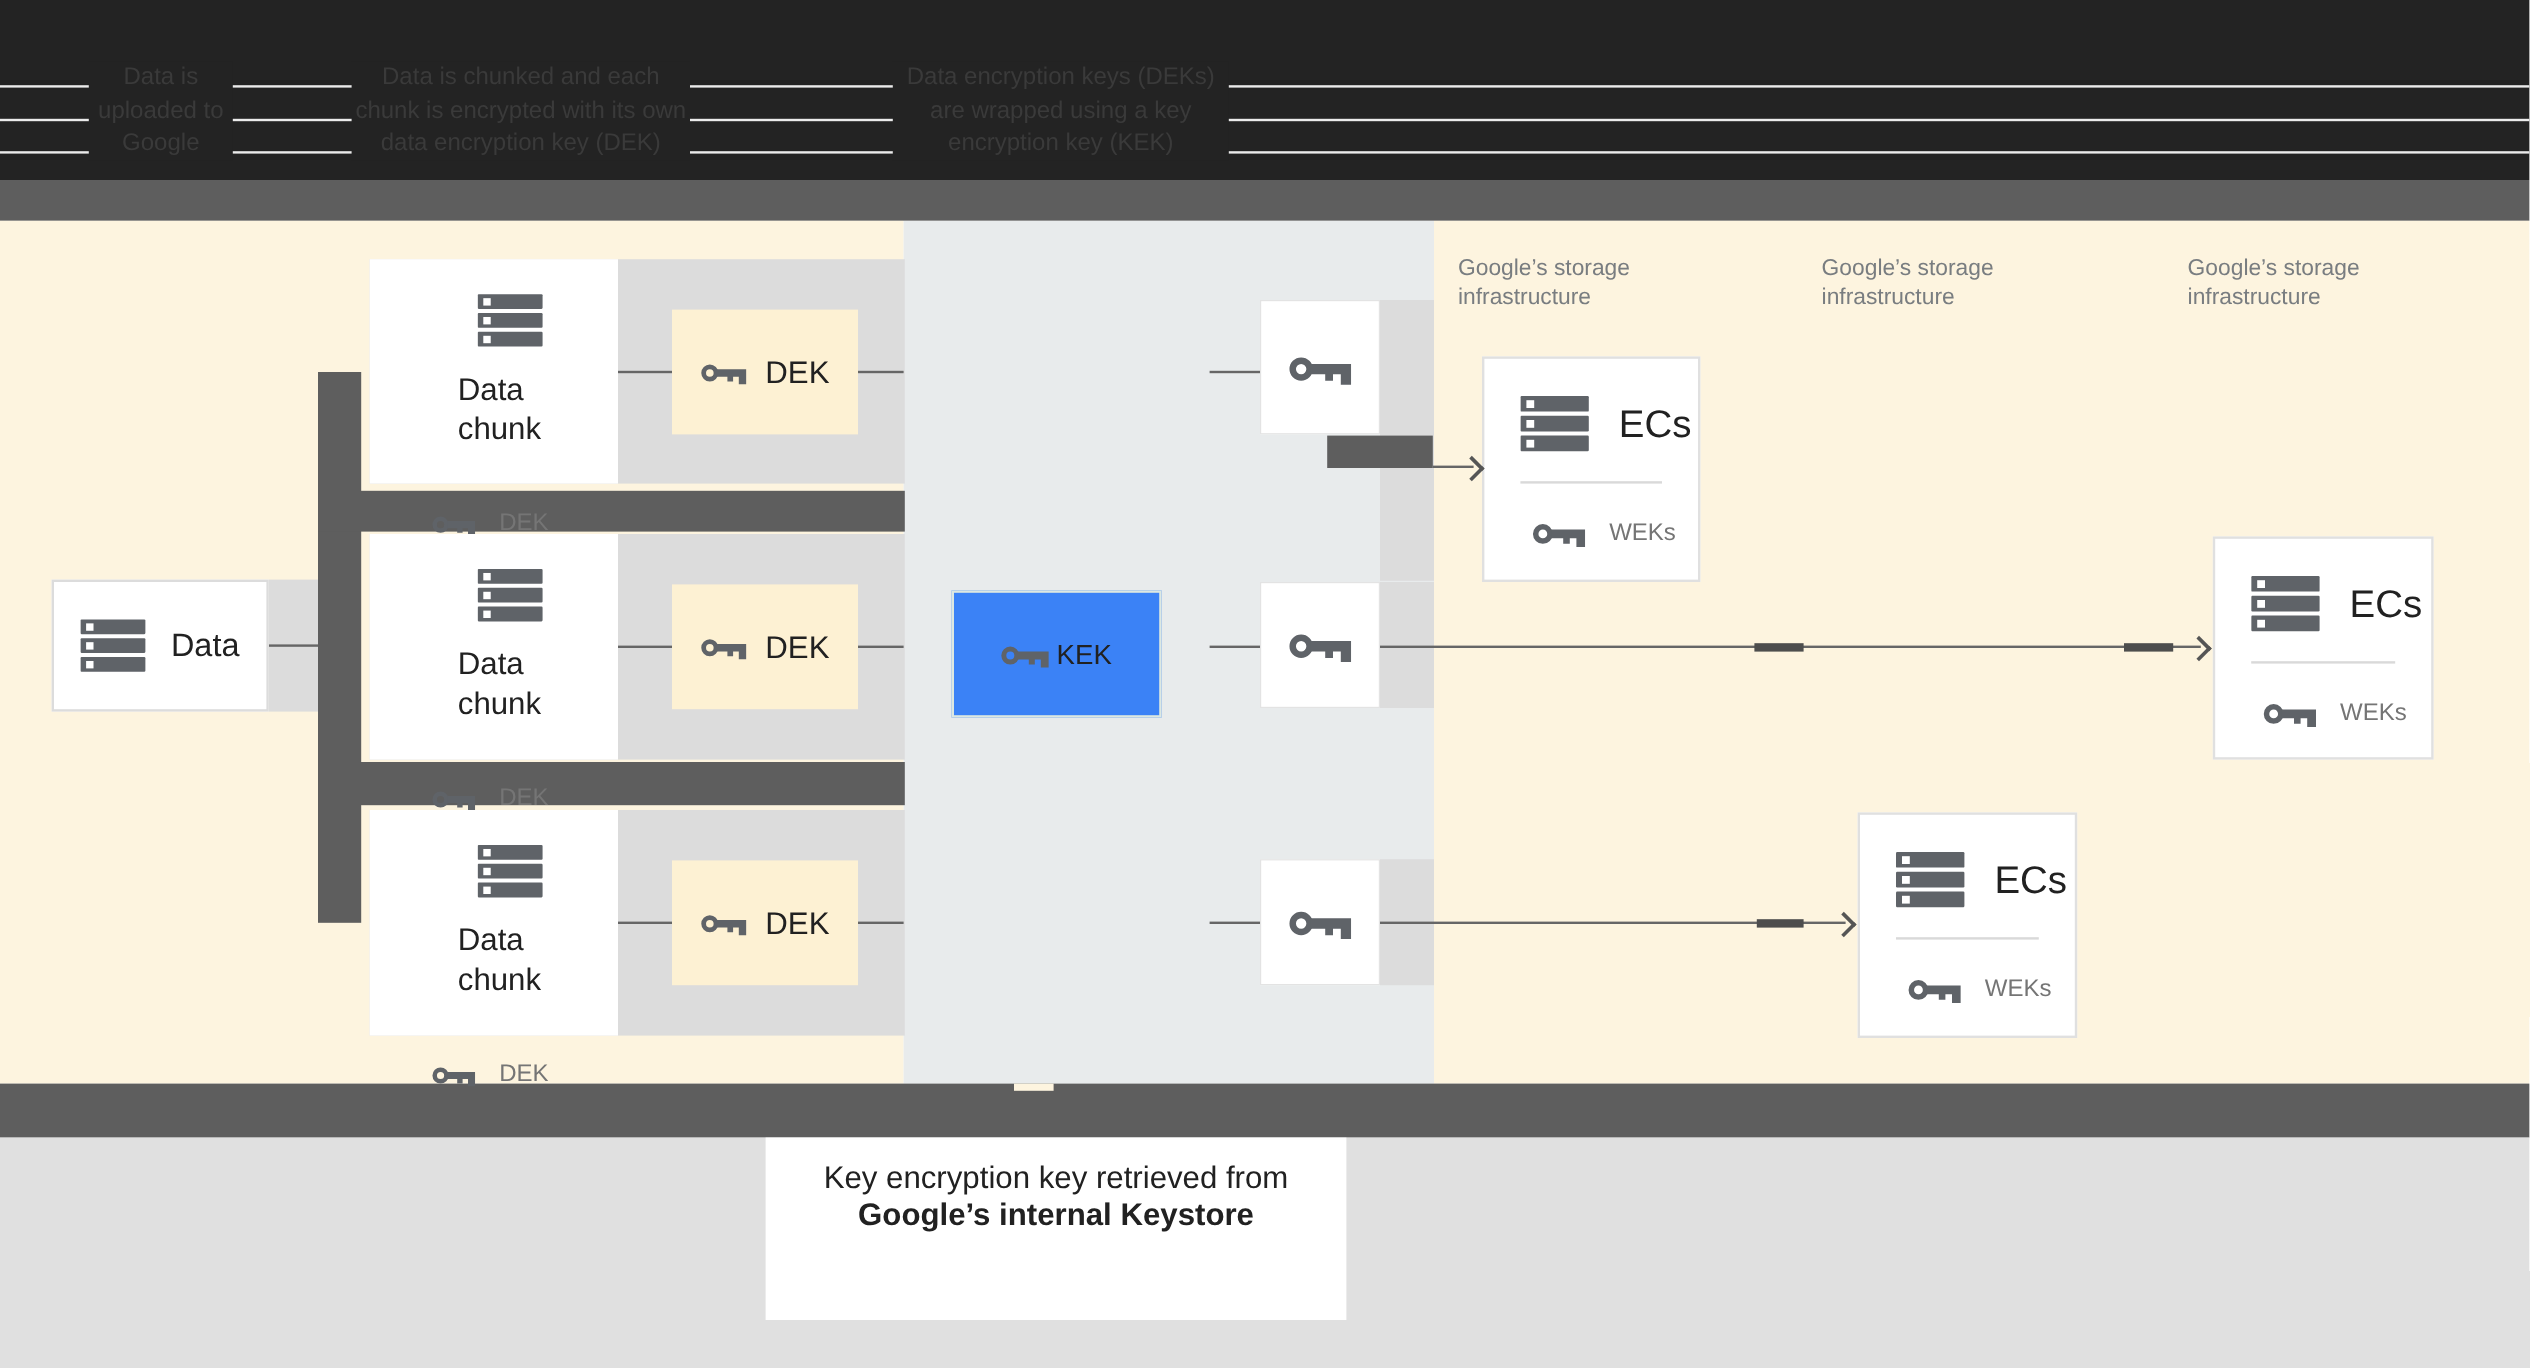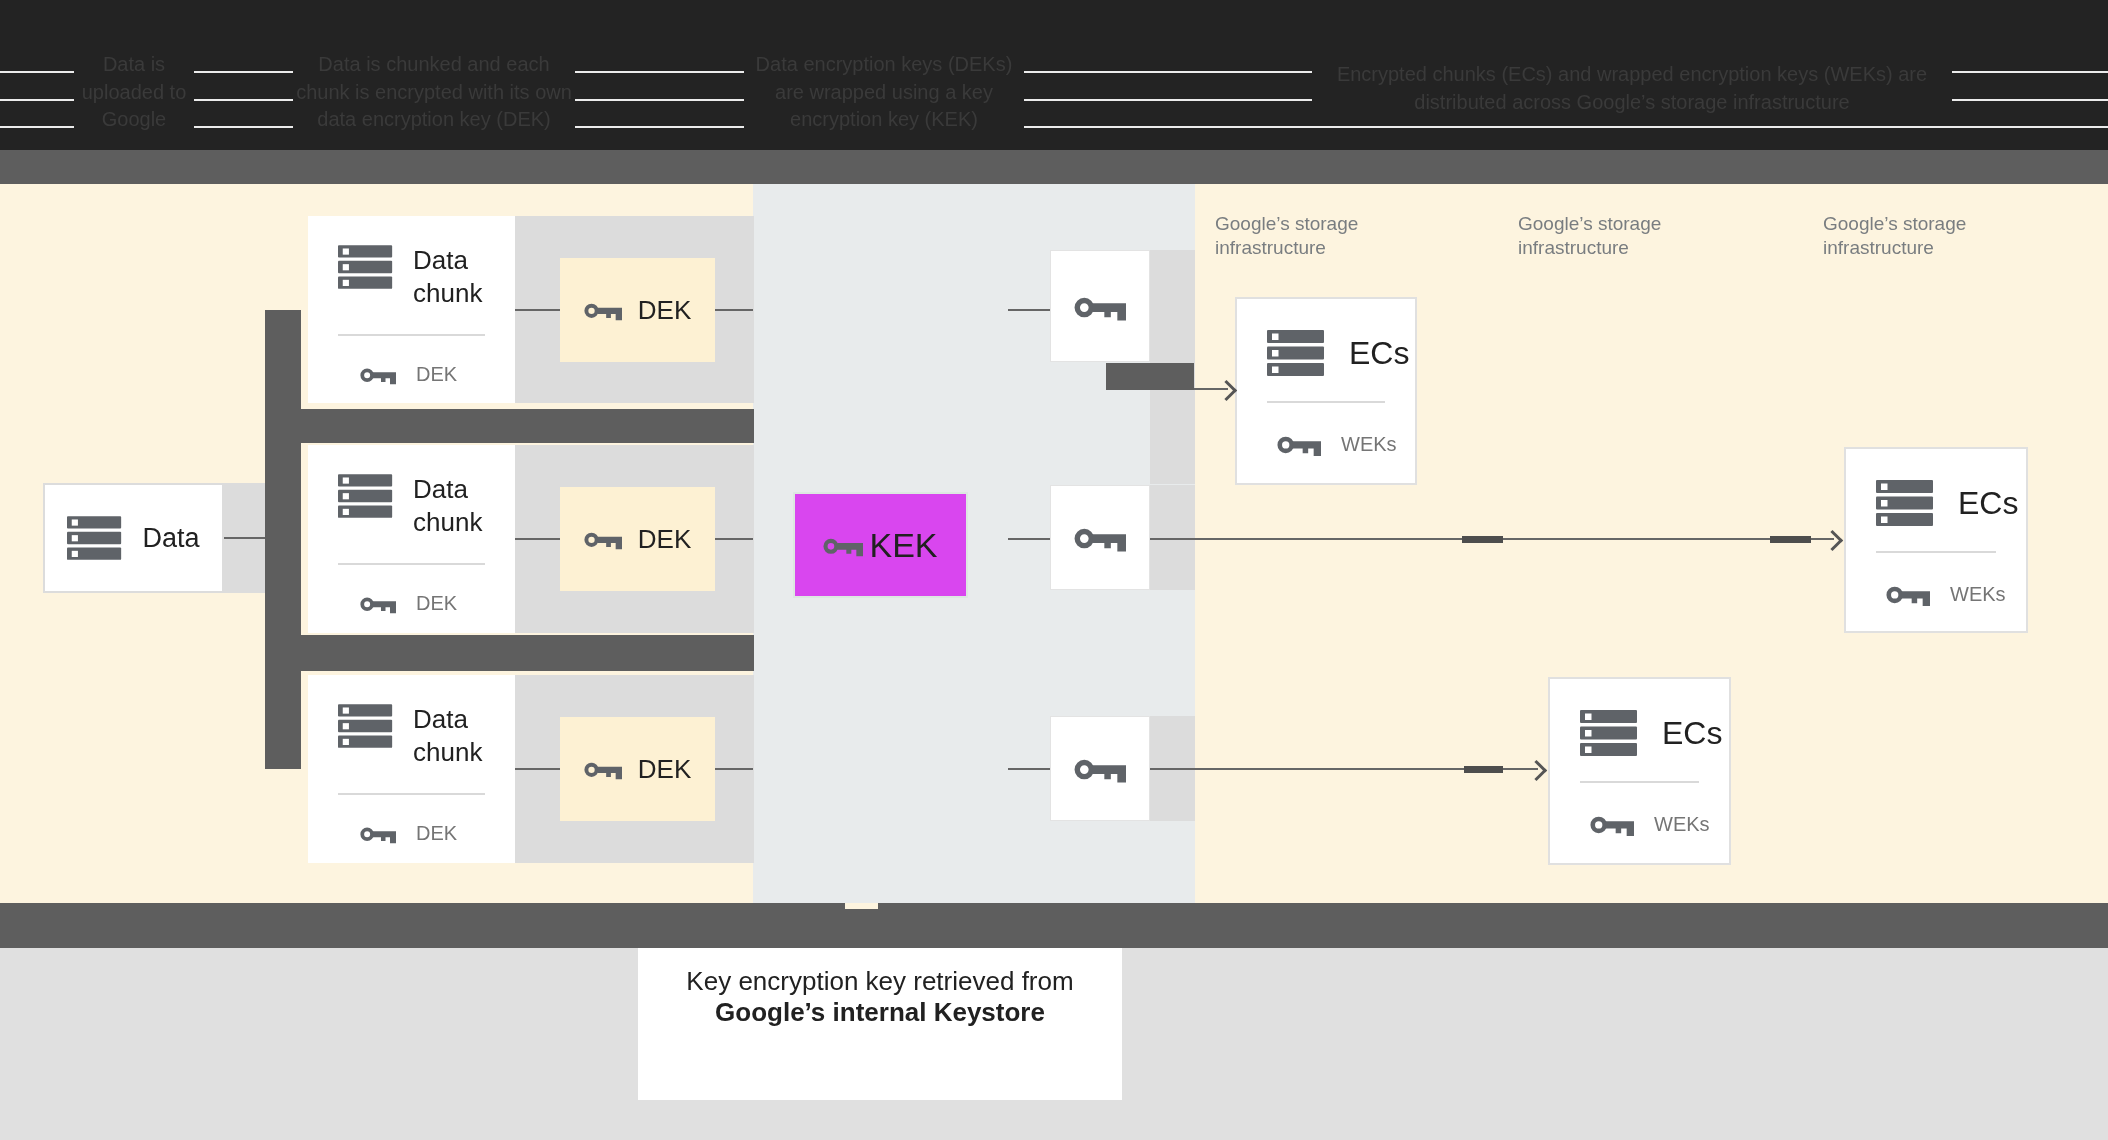--- a/index.html
+++ b/index.html
@@ -25,29 +25,29 @@
   .pipe{background:#5e5e5e;z-index:2;}
   .conn{background:#666;height:2px;z-index:2;}
   .dash{background:#4d4d4d;height:7px;z-index:4;}
   .chev{width:12px;height:12px;border-top:3px solid #555;border-right:3px solid #555;
         transform:rotate(45deg);z-index:4;}
 
   
   .white-box{background:#ffffff;z-index:3;box-sizing:border-box;}
   .data-box{border:2px solid #dcdcdc;display:flex;align-items:center;justify-content:center;gap:18px;}
   .chunk-box{display:flex;flex-direction:column;padding:28px 0 0 30px;}
-  .chunk-top{display:flex;gap:18px;}
+  .chunk-top{display:flex;align-items:center;gap:18px;flex-direction:column;}
   .chunk-title{font-size:26px;line-height:33px;color:#212121;width:90px;}
   .divider{height:2px;background:#d9d9d9;margin:24px 30px 0 0;}
   .keyrow{display:flex;align-items:center;gap:20px;margin:26px 0 0 22px;}
   .gray-label{color:#757575;font-size:20px;}
   .dek-box{background:#fdf1d3;z-index:3;display:flex;align-items:center;justify-content:center;gap:16px;
            font-size:26px;color:#212121;}
-  .kek-box{background:#d946ef;border:2px solid #dde8e1;box-sizing:border-box;z-index:3;
-           display:flex;align-items:center;justify-content:center;gap:6px;font-size:34px;color:#212121;}
+  .kek-box{background:#3b82f6;border:2px solid #dde8e1;box-sizing:border-box;z-index:3;
+           display:flex;align-items:center;justify-content:center;gap:6px;font-size:23px;color:#212121;}
   .keyonly-box{background:#fff;border:1px solid #e3e3e3;box-sizing:border-box;z-index:3;
                display:flex;align-items:center;justify-content:center;}
   .ecs-box{border:2px solid #e0e0e0;display:flex;flex-direction:column;padding:30px 0 0 30px;}
   .ecs-top{display:flex;align-items:center;gap:22px;}
   .ecs-title{font-size:32px;color:#212121;}
   .storage-label{color:#797d80;font-size:19px;line-height:24px;z-index:3;}
 
   
   #bottom-bar{left:0;top:903px;width:2108px;height:45px;background:#5e5e5e;}
   #footer{left:0;top:948px;width:2108px;height:192px;background:#e0e0e0;}
@@ -84,21 +84,20 @@
 
 <div id="page">
 
   <div class="abs" id="header-black">
     <div class="abs header-line" style="top:71px"></div>
     <div class="abs header-line" style="top:99px"></div>
     <div class="abs header-line" style="top:126px"></div>
     <div class="abs header-col" style="left:293px;top:51px;width:282px">Data is chunked and each chunk is encrypted with its own data encryption key (DEK)</div>
     <div class="abs header-col" style="left:74px;top:51px;width:120px">Data is uploaded to Google</div>
     <div class="abs header-col" style="left:744px;top:51px;width:280px">Data encryption keys (DEKs) are wrapped using a key encryption key (KEK)</div>
-    <div class="abs header-col" style="left:1312px;top:61px;width:640px">Encrypted chunks (ECs) and wrapped encryption keys (WEKs) are distributed across Google’s storage infrastructure</div>
   </div>
   <div class="abs" id="top-bar"></div>
 
   <div class="abs section" id="section-left"></div>
   <div class="abs section" id="section-middle"></div>
   <div class="abs section" id="section-right"></div>
 
   <div class="abs band" style="left:224px;top:483px;width:41px;height:110px"></div>
   <div class="abs band" style="left:308px;top:216px;width:446px;height:187px"></div>
   <div class="abs band" style="left:308px;top:445px;width:446px;height:188px"></div>

